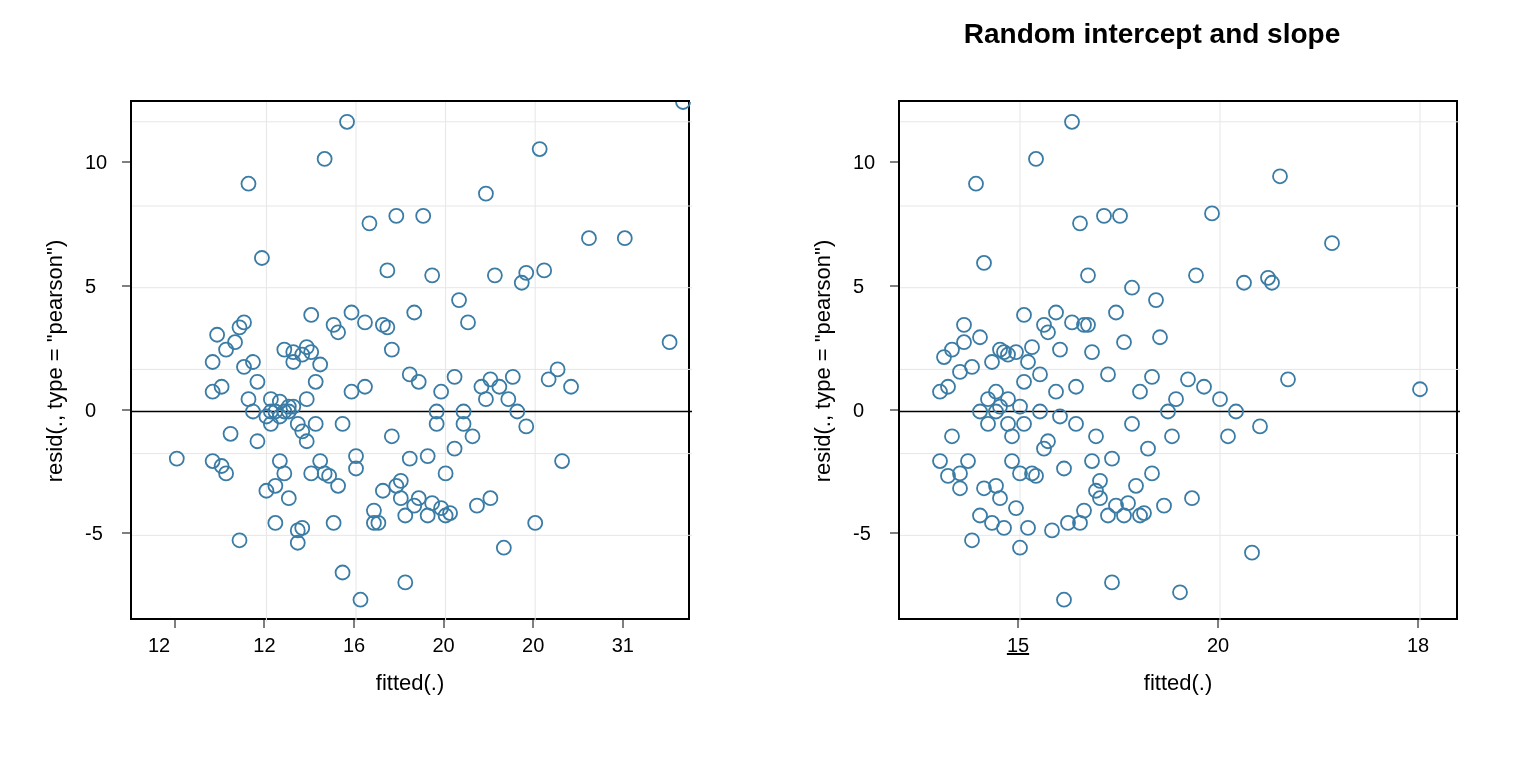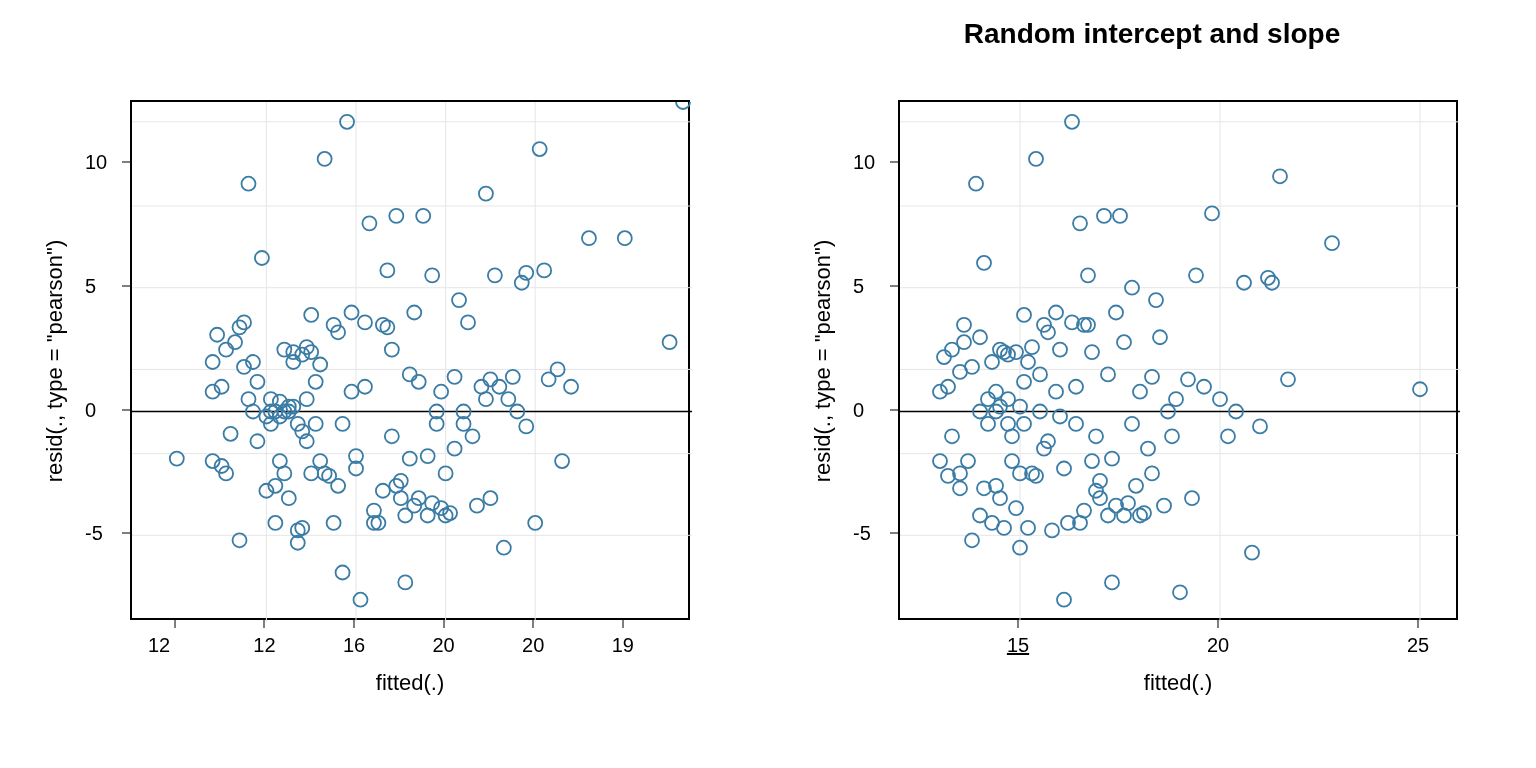--- a/index.html
+++ b/index.html
@@ -233,21 +233,21 @@
       <div class="tick-x" style="left: 159px; top: 634px;">12</div>
       <div style="position: absolute; left: 264.4px; top: 620px; width: 1px; height: 8px; background: rgb(0, 0, 0); transform: translateX(-0.5px);"></div>
       <div class="tick-x" style="left: 264.4px; top: 634px;">12</div>
       <div style="position: absolute; left: 354px; top: 620px; width: 1px; height: 8px; background: rgb(0, 0, 0); transform: translateX(-0.5px);"></div>
       <div class="tick-x" style="left: 354px; top: 634px;">16</div>
       <div style="position: absolute; left: 443.6px; top: 620px; width: 1px; height: 8px; background: rgb(0, 0, 0); transform: translateX(-0.5px);"></div>
       <div class="tick-x" style="left: 443.6px; top: 634px;">20</div>
       <div style="position: absolute; left: 533.2px; top: 620px; width: 1px; height: 8px; background: rgb(0, 0, 0); transform: translateX(-0.5px);"></div>
       <div class="tick-x" style="left: 533.2px; top: 634px;">20</div>
       <div style="position: absolute; left: 622.8px; top: 620px; width: 1px; height: 8px; background: rgb(0, 0, 0); transform: translateX(-0.5px);"></div>
-      <div class="tick-x" style="left: 622.8px; top: 634px;">19</div>
+      <div class="tick-x" style="left: 622.8px; top: 634px;">31</div>
       <div style="position: absolute; top: 533.333px; left: 122px; height: 1px; width: 8px; background: rgb(0, 0, 0); transform: translateY(-0.5px);"></div>
       <div class="tick-y" style="top: 533.333px; left: 85px; width: 32px;">-5</div>
       <div style="position: absolute; top: 409.524px; left: 122px; height: 1px; width: 8px; background: rgb(0, 0, 0); transform: translateY(-0.5px);"></div>
       <div class="tick-y" style="top: 409.524px; left: 85px; width: 32px;">0</div>
       <div style="position: absolute; top: 285.714px; left: 122px; height: 1px; width: 8px; background: rgb(0, 0, 0); transform: translateY(-0.5px);"></div>
       <div class="tick-y" style="top: 285.714px; left: 85px; width: 32px;">5</div>
       <div style="position: absolute; top: 161.905px; left: 122px; height: 1px; width: 8px; background: rgb(0, 0, 0); transform: translateY(-0.5px);"></div>
       <div class="tick-y" style="top: 161.905px; left: 85px; width: 32px;">10</div>
     </div>
   <div class="panel">
@@ -398,21 +398,21 @@
           </g>
         </svg>
       </div>
     <div id="xl1" class="axis-label" style="left: 130px; width: 560px; top: 670px;">fitted(.)</div>
     <div id="yl1" class="axis-label ylab" style="left: -205px; position: absolute; width: 520px; top: 348px;">resid(., type = "pearson")</div>
   <div style="position: absolute; left: 250px; top: 620px; width: 1px; height: 8px; background: rgb(0, 0, 0); transform: translateX(-0.5px);"></div>
       <div class="tick-x" style="left: 250px; top: 634px; text-decoration: underline;">15</div>
       <div style="position: absolute; left: 450px; top: 620px; width: 1px; height: 8px; background: rgb(0, 0, 0); transform: translateX(-0.5px);"></div>
       <div class="tick-x" style="left: 450px; top: 634px;">20</div>
       <div style="position: absolute; left: 650px; top: 620px; width: 1px; height: 8px; background: rgb(0, 0, 0); transform: translateX(-0.5px);"></div>
-      <div class="tick-x" style="left: 650px; top: 634px;">25</div>
+      <div class="tick-x" style="left: 650px; top: 634px;">18</div>
       <div style="position: absolute; top: 533.333px; left: 122px; height: 1px; width: 8px; background: rgb(0, 0, 0); transform: translateY(-0.5px);"></div>
       <div class="tick-y" style="top: 533.333px; left: 85px; width: 32px;">-5</div>
       <div style="position: absolute; top: 409.524px; left: 122px; height: 1px; width: 8px; background: rgb(0, 0, 0); transform: translateY(-0.5px);"></div>
       <div class="tick-y" style="top: 409.524px; left: 85px; width: 32px;">0</div>
       <div style="position: absolute; top: 285.714px; left: 122px; height: 1px; width: 8px; background: rgb(0, 0, 0); transform: translateY(-0.5px);"></div>
       <div class="tick-y" style="top: 285.714px; left: 85px; width: 32px;">5</div>
       <div style="position: absolute; top: 161.905px; left: 122px; height: 1px; width: 8px; background: rgb(0, 0, 0); transform: translateY(-0.5px);"></div>
       <div class="tick-y" style="top: 161.905px; left: 85px; width: 32px;">10</div>
     </div>
 </div>

